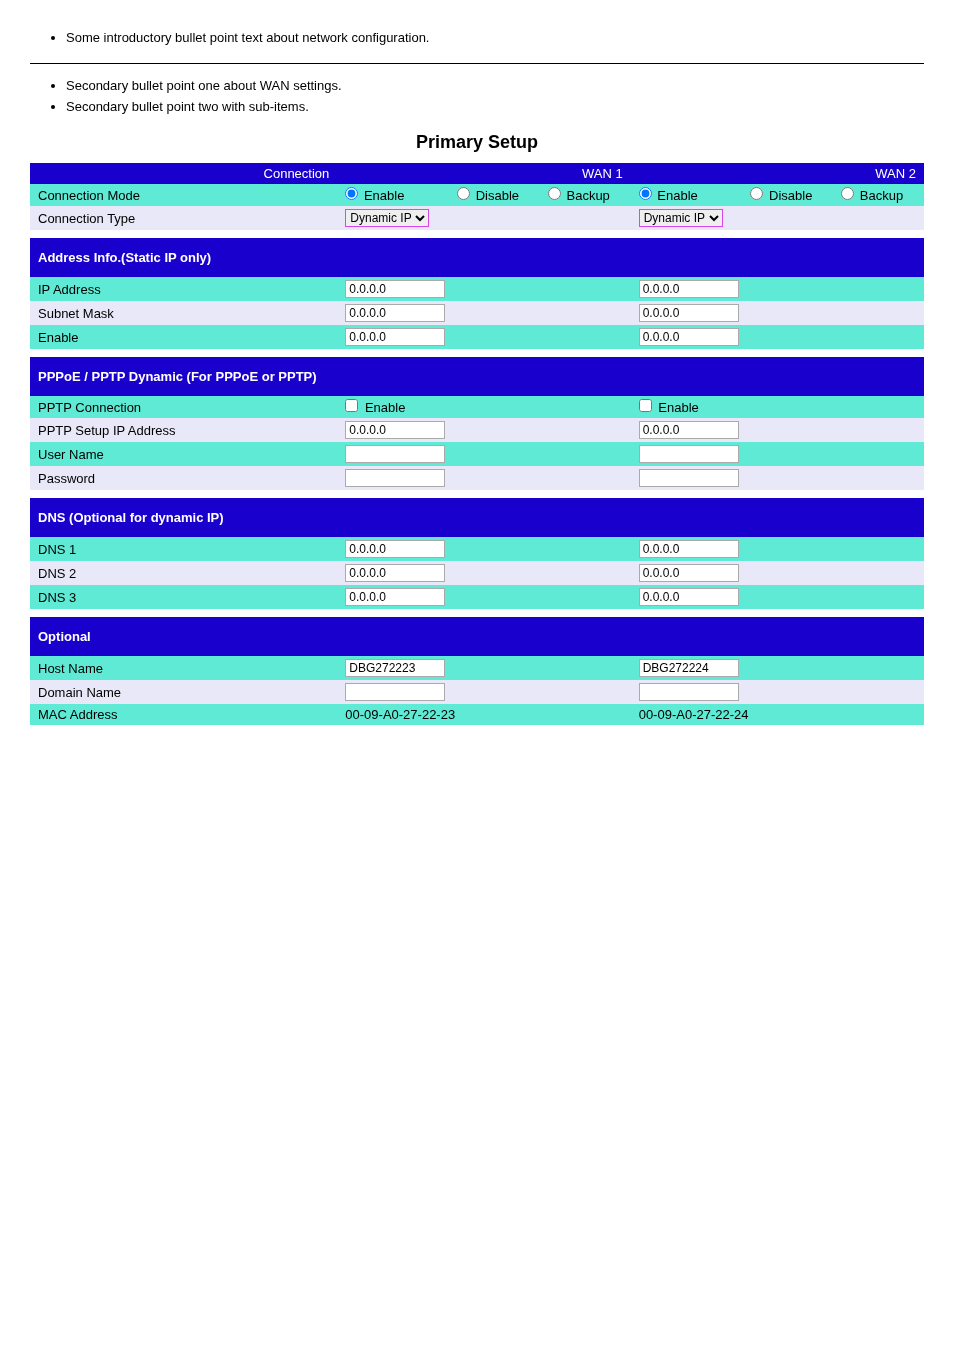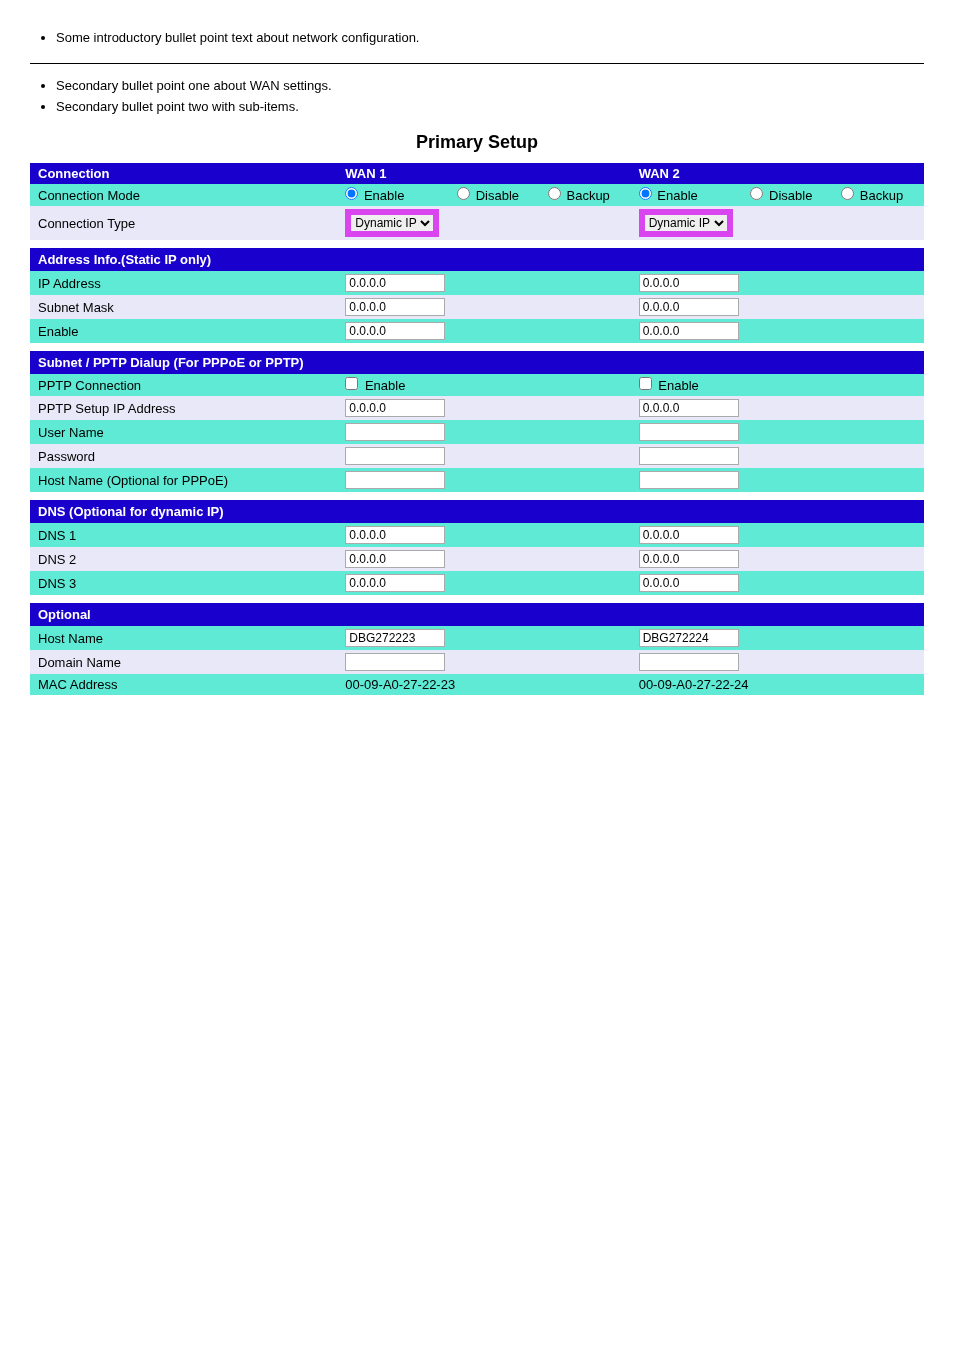--- a/index.html
+++ b/index.html
@@ -7,21 +7,21 @@
       font-family: Arial, Helvetica, sans-serif;
       font-size: 13px;
       background: #fff;
       color: #000;
       padding: 20px 30px;
     }
     .bullet-section {
       margin: 10px 0 10px 20px;
     }
     .bullet-section li {
-      margin: 6px 6px;
+      margin: 6px 16px;
       list-style: disc;
     }
     .divider {
       border: none;
       border-top: 1px solid #000;
       margin: 18px 0 14px 0;
     }
     .page-title {
       text-align: center;
       font-size: 18px;
@@ -34,21 +34,21 @@
       font-size: 13px;
     }
     .setup-table td, .setup-table th {
       padding: 3px 8px;
       border: none;
     }
     .section-header td {
       background-color: #1a00cc;
       color: #fff;
       font-weight: bold;
-      padding: 4px 8px;
+      padding: 12px 8px;
     }
     .row-even {
       background-color: #e8e8f8;
       margin-left: 44px;
     }
     .row-odd {
       background-color: #5eead4;
     }
     input[type="text"] {
       width: 100px;
@@ -57,31 +57,31 @@
       padding: 1px 3px;
     }
     input[type="radio"] {
       margin-right: 2px;
     }
     input[type="checkbox"] {
       margin-right: 3px;
     }
     select {
       font-size: 12px;
-      border: 6px solid #d946ef;
+      border: 1px solid #d946ef;
     }
     .spacer-row td {
       height: 8px;
       background: #fff;
     }
     .top-header td {
       background-color: #1a00cc;
       color: #fff;
-      font-weight: bold;
-      text-align: left;
+      font-weight: normal;
+      text-align: right;
     }
     .label-cell {
       padding-left: 8px;
     }
   </style>
 </head>
 <body>
 
 <ul class="bullet-section">
   <li>Some introductory bullet point text about network configuration.</li>
@@ -192,21 +192,21 @@
       <td colspan="3">
         <input type="text" value="0.0.0.0" style="">
       </td>
     </tr>
 
     <tr class="spacer-row">
         <td colspan="7"></td>
       </tr>
 
     <tr class="section-header">
-      <td colspan="7">Subnet / PPTP Dialup (For PPPoE or PPTP)</td>
+      <td colspan="7">PPPoE / PPTP Dynamic (For PPPoE or PPTP)</td>
     </tr>
 
     <tr class="row-odd">
       <td class="label-cell">PPTP Connection</td>
       <td colspan="3">
         <input type="checkbox" style="">
         <span>Enable</span>
       </td>
       <td colspan="3">
         <input type="checkbox" style="">
@@ -237,29 +237,20 @@
     <tr class="row-even">
       <td class="label-cell">Password</td>
       <td colspan="3">
         <input type="text" style="">
       </td>
       <td colspan="3">
         <input type="text" style="">
       </td>
     </tr>
 
-    <tr class="row-odd">
-      <td class="label-cell">Host Name (Optional for PPPoE)</td>
-      <td colspan="3">
-        <input type="text" style="">
-      </td>
-      <td colspan="3">
-        <input type="text" style="">
-      </td>
-    </tr>
 
     <tr class="spacer-row">
         <td colspan="7"></td>
       </tr>
 
     <tr class="section-header">
       <td colspan="7">DNS (Optional for dynamic IP)</td>
     </tr>
 
     <tr class="row-odd">

